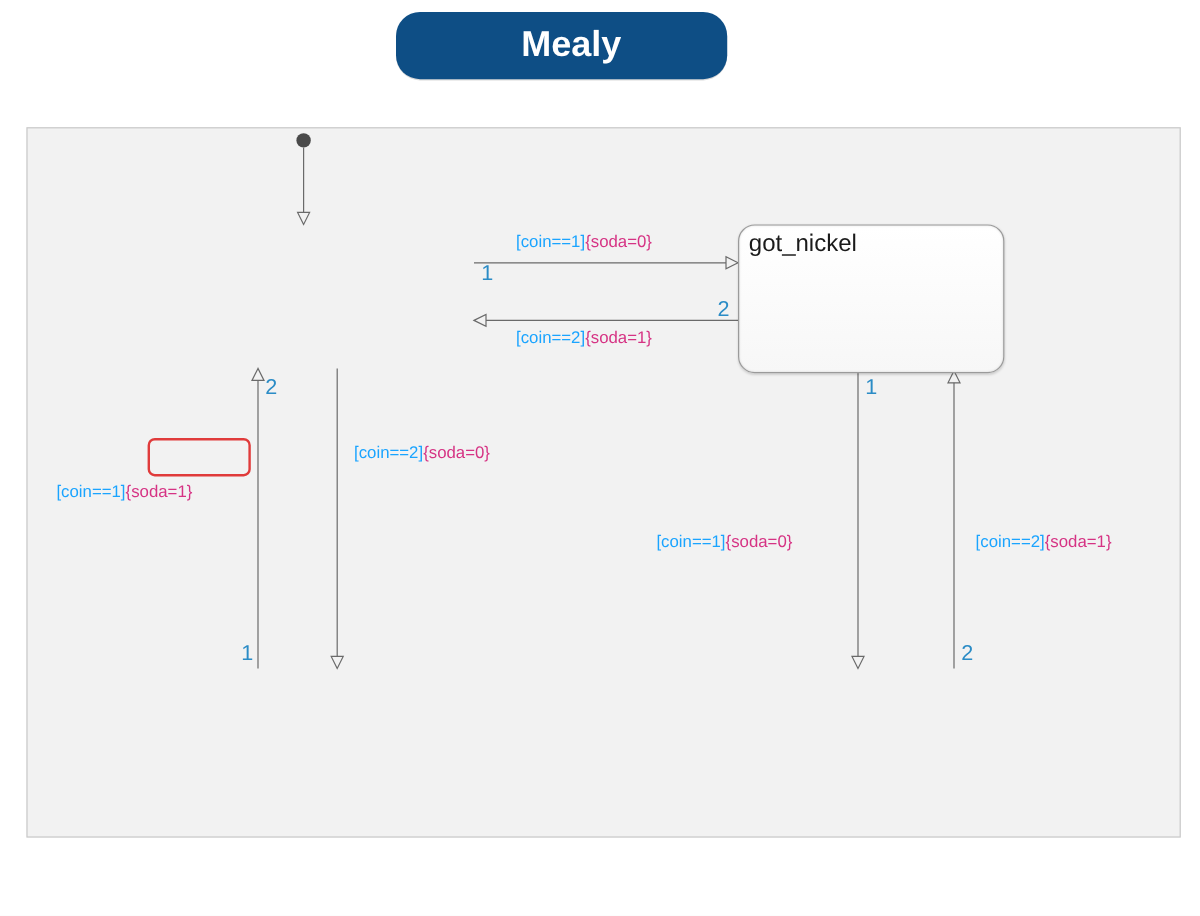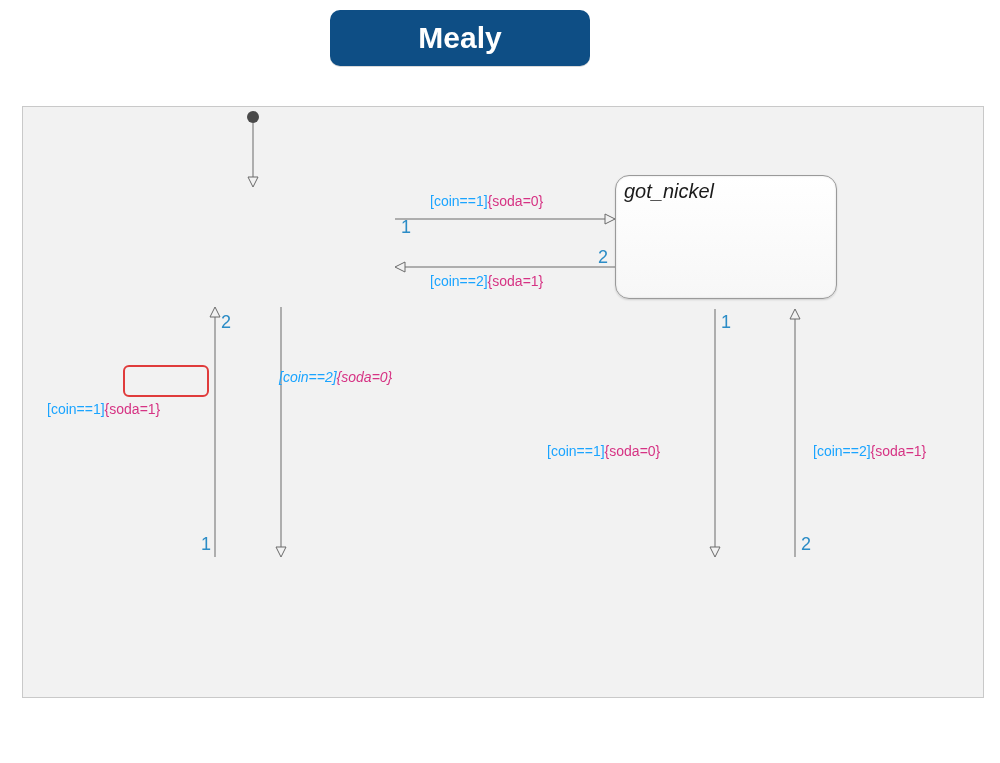--- a/index.html
+++ b/index.html
@@ -11,28 +11,29 @@
     font-family: Arial, Helvetica, sans-serif;
     overflow: hidden;
   }
   .title-pill {
     position: absolute;
     left: 330px;
     top: 10px;
     width: 260px;
     height: 56px;
     background: #0e4e85;
-    border-radius: 10px;
+    border-radius: 20px;
     color: #ffffff;
     font-size: 30px;
     font-weight: bold;
     display: flex;
     align-items: center;
     justify-content: center;
     box-shadow: 0 1px 0 rgba(0,0,0,.15);
+    padding-left: 16px;
   }
   .canvas {
     position: absolute;
     left: 22px;
     top: 106px;
     width: 960px;
     height: 590px;
     background: #f2f2f2;
     border: 1px solid #c9c9c9;
   }
@@ -83,21 +84,21 @@
   .cond { color: #1aa4ff; }
   .act  { color: #d63384; }
   .hlbox {
     position: absolute;
     border: 2px solid #e03b3b;
     border-radius: 6px;
     background: rgba(0,0,0,0);
   }
   
   #state-got0     { left: 152px; top:  80px; width: 220px; height: 120px; }
-  #state-nickel   { left: 592px; top:  68px; width: 220px; height: 122px; font-style: italic; }
+  #state-nickel   { left: 592px; top:  80px; width: 220px; height: 122px; }
   #state-dime     { left: 134px; top: 450px; width: 744px; height: 112px; }
 </style>
 </head>
 <body>
 
 <div class="title-pill">
   <span>Mealy</span>
 </div>
 
 <div class="canvas">
@@ -144,21 +145,21 @@
   <div class="tlabel" style="left:407px; top:166px;">
     <span class="cond">[coin==2]</span><span class="act">{soda=1}</span>
   </div>
 
   <div class="tlabel" style="left:24px; top:262px;margin-top:32px;">
     <span class="cond">[coin==1]</span><span class="act">{soda=1}</span>
   </div>
 
   <div class="hlbox" style="left:100px; top:258px; width:82px; height:28px;"></div>
 
-  <div class="tlabel" style="left:256px; top:262px;font-style:italic;">
+  <div class="tlabel" style="left:272px; top:262px;">
     <span class="cond">[coin==2]</span><span class="act">{soda=0}</span>
   </div>
 
   <div class="tlabel" style="left:524px; top:336px;">
     <span class="cond">[coin==1]</span><span class="act">{soda=0}</span>
   </div>
   <div class="tlabel" style="left:790px; top:336px;">
     <span class="cond">[coin==2]</span><span class="act">{soda=1}</span>
   </div>
 

